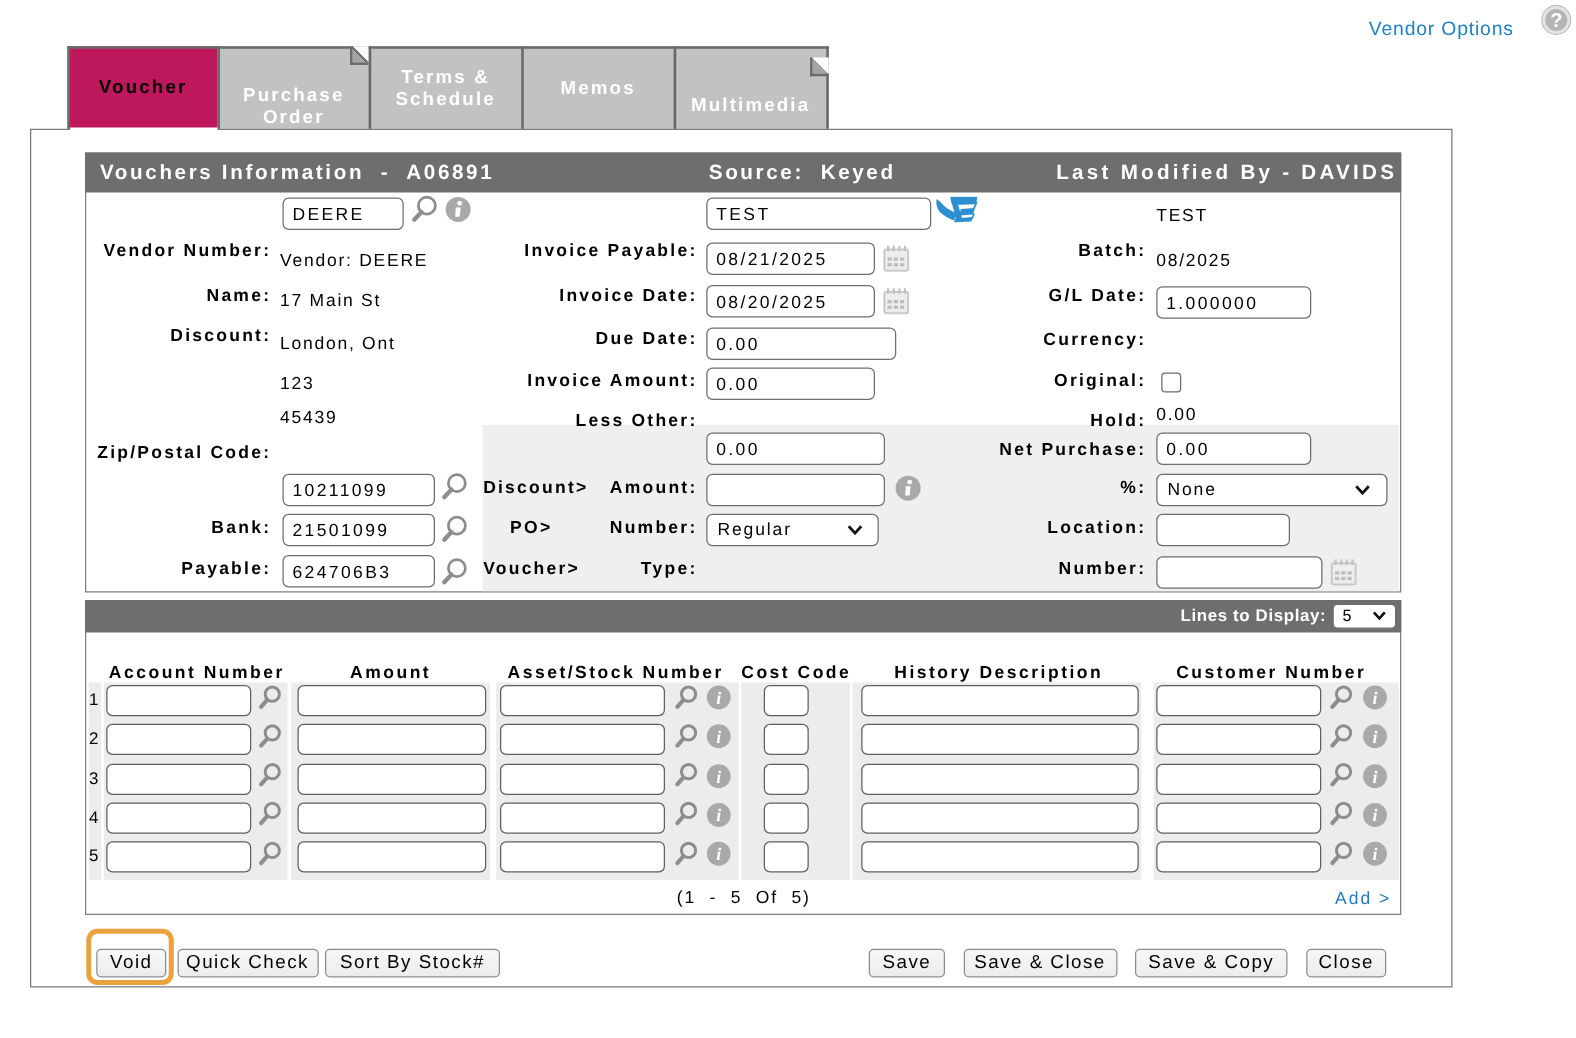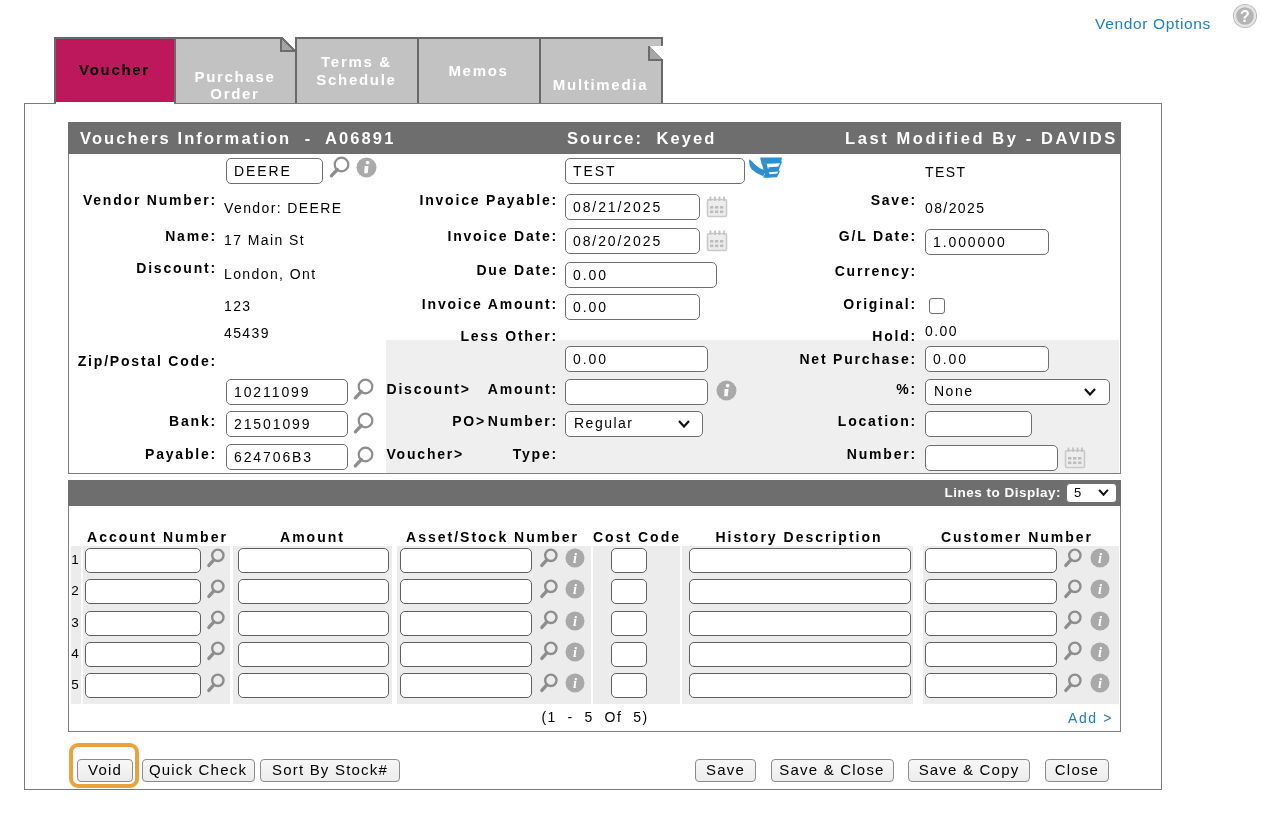--- a/index.html
+++ b/index.html
@@ -76,28 +76,28 @@
 <div class="lbl" style="left:398px;top:234px;width:160px;">Due Date:</div>
 <div class="inp" style="left:565px;top:227.5px;width:135px;">08/20/2025</div>
 <div class="lbl" style="left:398px;top:268px;width:160px;">Invoice Amount:</div>
 <div class="inp" style="left:565px;top:261.5px;width:152px;">0.00</div>
 <div class="lbl" style="left:398px;top:300px;width:160px;">Less Other:</div>
 <div class="inp" style="left:565px;top:293.5px;width:135px;">0.00</div>
 
 <div class="lbl" style="left:386.5px;top:352.5px;width:100px;text-align:left;">Discount&gt;</div>
 <div class="lbl" style="left:398px;top:352.5px;width:160px;">Amount:</div>
 <div class="inp" style="left:565px;top:346px;width:143px;">0.00</div>
-<div class="lbl" style="left:386px;top:385px;width:100px;text-align:right;">PO&gt;</div>
+<div class="lbl" style="left:375px;top:385px;width:100px;text-align:center;">PO&gt;</div>
 <div class="lbl" style="left:398px;top:385px;width:160px;">Number:</div>
 <div class="inp" style="left:565px;top:378.5px;width:143px;"></div>
 <div class="lbl" style="left:386.5px;top:417.5px;width:100px;text-align:left;">Voucher&gt;</div>
 <div class="lbl" style="left:398px;top:417.5px;width:160px;">Type:</div>
 <div class="sel" style="left:565px;top:411px;width:138px;">Regular</div>
 
-<div class="lbl" style="left:757px;top:164px;width:160px;">Save:</div>
+<div class="lbl" style="left:757px;top:164px;width:160px;">Batch:</div>
 <div class="val" style="left:925px;top:164px;">TEST</div>
 <div class="lbl" style="left:757px;top:200px;width:160px;">G/L Date:</div>
 <div class="val" style="left:925px;top:200px;">08/2025</div>
 <div class="lbl" style="left:757px;top:235px;width:160px;">Currency:</div>
 <div class="inp" style="left:925px;top:228.5px;width:124px;">1.000000</div>
 <div class="lbl" style="left:757px;top:268px;width:160px;">Original:</div>
 <div class="lbl" style="left:757px;top:300px;width:160px;">Hold:</div>
 <div class="abs" style="left:929px;top:297.5px;width:16px;height:16px;border:1.6px solid #6e6e6e;border-radius:3px;box-sizing:border-box;background:#fff;"></div>
 <div class="lbl" style="left:757px;top:322.5px;width:160px;">Net Purchase:</div>
 <div class="val" style="left:925px;top:322.5px;">0.00</div>

